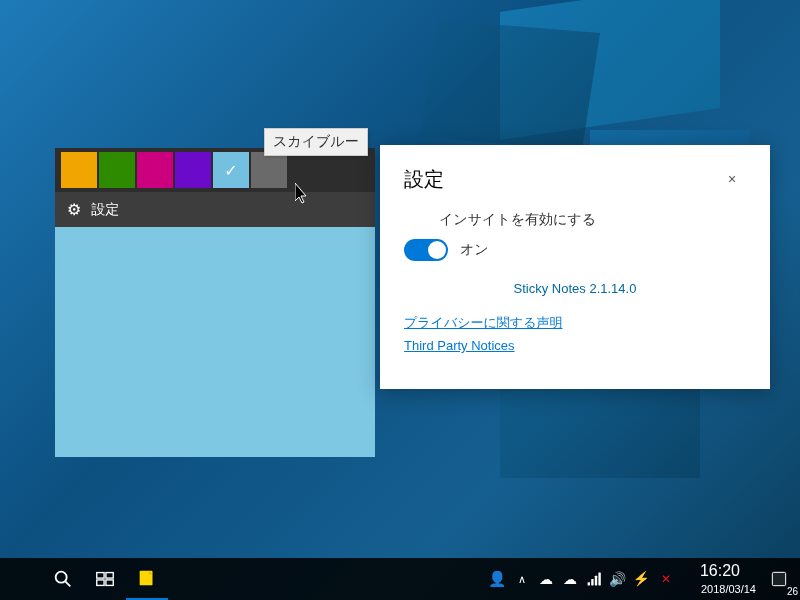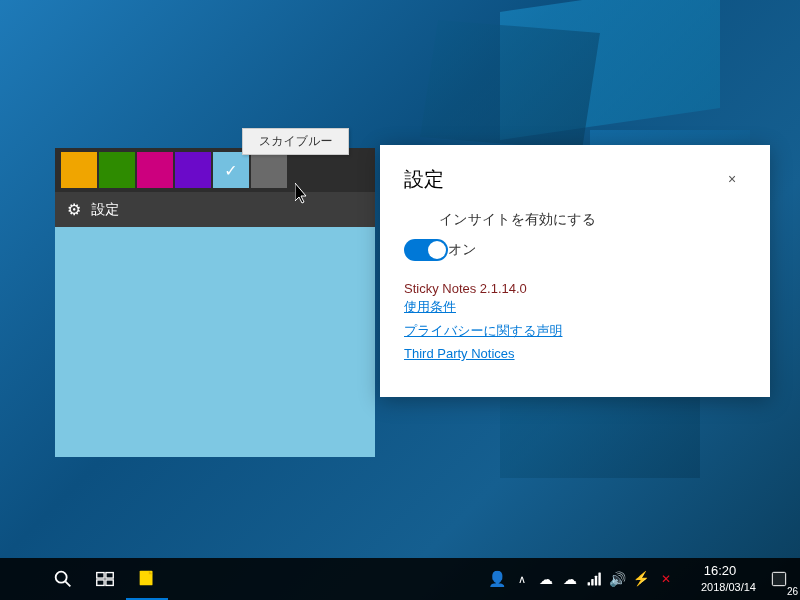--- a/index.html
+++ b/index.html
@@ -92,21 +92,21 @@
       cursor: pointer;
     }
 
     .clock {
       text-align: center;
       padding: 0 6px;
       cursor: pointer;
     }
 
     .clock-time {
-      font-size: 13px;
+      font-size: 16px;
       line-height: 1.3;
     }
 
     .clock-date {
       font-size: 11px;
       line-height: 1.3;
       margin-left: 17px;
     }
 
     .notification-btn {
@@ -185,25 +185,25 @@
 
     .note-body {
       height: 230px;
       background: #7ec8e3;
     }
 
     
     .tooltip {
       position: absolute;
       top: 128px;
-      left: 242px;
+      left: 264px;
       background: #f0f0f0;
       border: 1px solid #ccc;
-      padding: 4px 16px;
-      font-size: 12px;
+      padding: 4px 8px;
+      font-size: 14px;
       color: #333;
       white-space: nowrap;
       z-index: 200;
       box-shadow: 1px 1px 3px rgba(0,0,0,0.2);
     }
 
     
     .settings-dialog {
       position: absolute;
       top: 145px;
@@ -244,20 +244,21 @@
     .settings-section-label {
       font-size: 14px;
       color: #333;
       margin-bottom: 10px;
       margin-left: 35px;
     }
 
     .toggle-row {
       display: flex;
       align-items: center;
+      gap: 12px;
       margin-bottom: 20px;
     }
 
     .toggle-switch {
       width: 44px;
       height: 22px;
       background: #0078d7;
       border-radius: 11px;
       position: relative;
       cursor: pointer;
@@ -280,22 +281,23 @@
     }
 
     .about-section-title {
       font-size: 14px;
       color: #333;
       margin-bottom: 6px;
     }
 
     .about-version {
       font-size: 13px;
-      color: #7f1d1d;
-      margin-bottom: 2px;
+      color: #0369a1;
+      margin-bottom: 18px;
+      text-align: center;
     }
 
     .about-copyright {
       font-size: 13px;
       color: #555;
       margin-bottom: 16px;
     }
 
     .link {
       display: block;
@@ -417,21 +419,20 @@
 
     <div class="settings-section-label">インサイトを有効にする</div>
 
     <div class="toggle-row">
       <div class="toggle-switch"></div>
       <span class="toggle-label">オン</span>
     </div>
 
     <div class="about-version">Sticky Notes  2.1.14.0</div>
 
-    <a class="link">使用条件</a>
     <a class="link">プライバシーに関する声明</a>
     <a class="link">Third Party Notices</a>
   </div>
 
   <div class="taskbar">
     <div class="taskbar-left">
 
       <div class="taskbar-icon">
         <div class="win-icon">
           <span></span><span></span><span></span><span></span>

